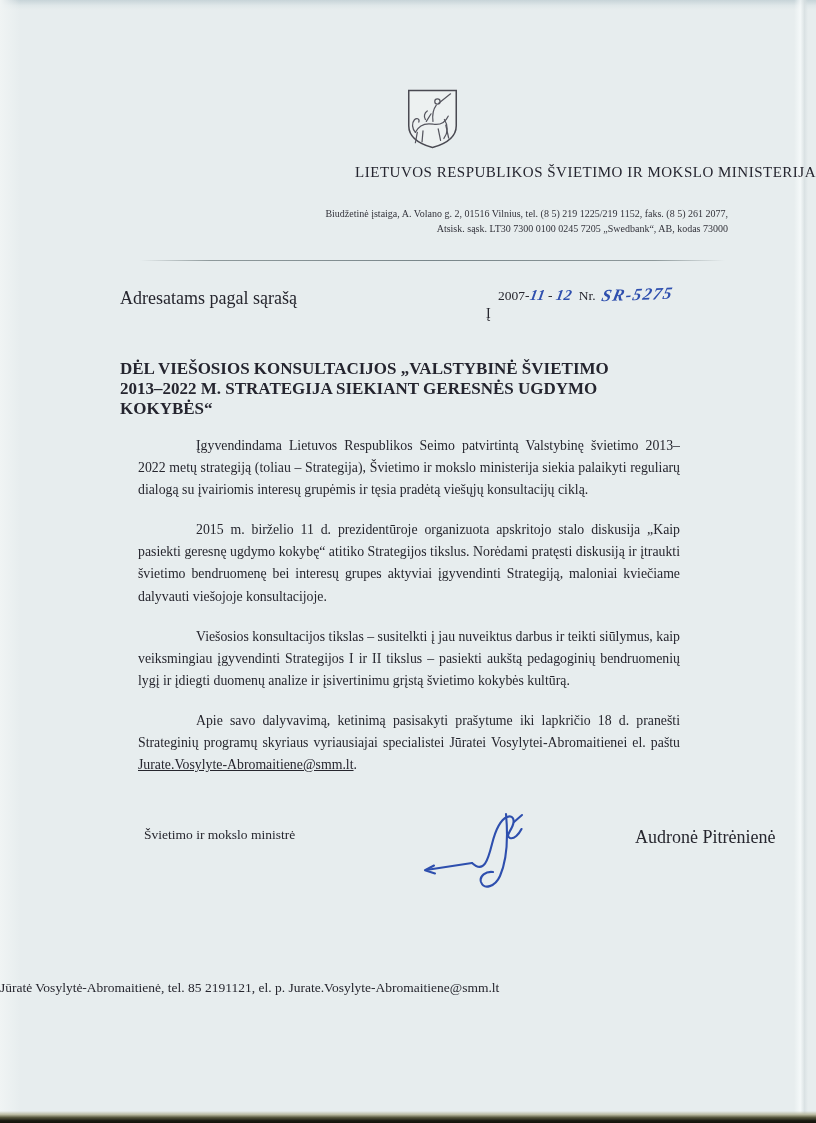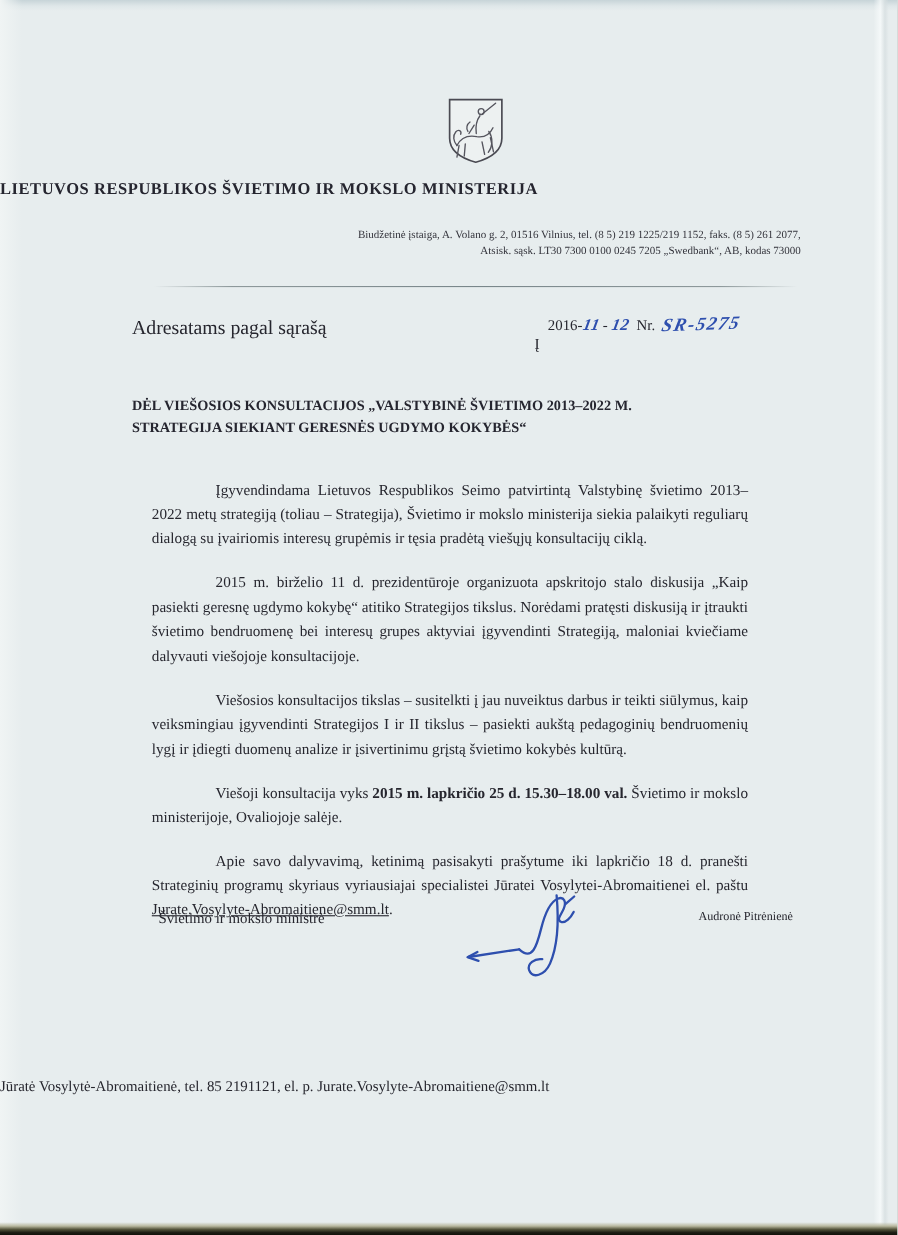--- a/index.html
+++ b/index.html
@@ -18,48 +18,48 @@
   .scan-left{position:absolute;top:0;bottom:0;left:0;width:20px;
     background:linear-gradient(90deg,#f0f4f4 0%,rgba(240,244,244,0) 100%);}
   .scan-right{position:absolute;top:0;bottom:0;right:8px;width:14px;
     background:linear-gradient(90deg,rgba(255,255,255,0) 0%,rgba(250,253,253,.7) 45%,rgba(215,223,225,.8) 75%,rgba(231,237,238,0) 100%);}
   .scan-bottom{position:absolute;bottom:0;left:0;right:0;height:12px;
     background:linear-gradient(180deg,rgba(231,237,238,0) 0%,#b9b9a0 30%,#55553c 55%,#1c1c13 80%,#121209 100%);}
 
   .emblem{position:absolute;left:404px;top:87px;width:57px;height:64px;}
 
   .ministry{position:absolute;top:164px;left:0;width:100%;
-    text-align:left;font-weight:bold;font-size:15px;letter-spacing:.5px;color:#25252f;}
+    text-align:right;font-weight:normal;font-size:15px;letter-spacing:.5px;color:#25252f;}
 
   .addr{position:absolute;top:207px;left:88px;width:640px;
     text-align:right;font-size:10px;line-height:14.5px;color:#33333b;}
 
   .rule{position:absolute;top:260px;left:140px;width:585px;height:1px;
     background:linear-gradient(90deg,rgba(140,150,152,0) 0%,#8e999b 12%,#79868a 50%,#8e999b 88%,rgba(140,150,152,0) 100%);}
 
   .addressee{position:absolute;top:288px;left:120px;font-size:18px;}
 
   .dateline{position:absolute;top:285px;left:498px;font-size:13.5px;white-space:nowrap;}
   .hw{font-style:italic;font-weight:bold;color:#2e4fae;display:inline-block;transform:skewX(-10deg);}
   .hw-sm{font-size:15px;letter-spacing:.5px;}
   .hw-num{font-size:17px;letter-spacing:1.5px;transform:skewX(-14deg) rotate(-2deg);}
 
   .refmark{position:absolute;top:306px;left:486px;font-size:14px;}
 
   .subject{position:absolute;top:359px;left:120px;width:508px;
-    font-weight:bold;font-size:13px;line-height:20px;color:#25252f;}
+    font-weight:bold;font-size:17px;line-height:20px;color:#25252f;}
 
   .body-text{position:absolute;top:417px;left:120px;width:578px;
     font-size:13.8px;line-height:22.1px;text-align:justify;}
   .body-text p{margin:18px;text-indent:58px;}
   .body-text .b{font-weight:bold;}
   .body-text .u{text-decoration:underline;}
 
   .sig-title{position:absolute;top:827px;left:120px;font-size:13.5px;margin-left:24px;}
-  .sig-name{position:absolute;top:827px;left:635px;font-size:11px;}
+  .sig-name{position:absolute;top:827px;left:635px;font-size:18px;}
   .signature{position:absolute;top:808px;left:418px;width:130px;height:92px;}
 
   .footer{position:absolute;top:980px;left:0;width:100%;font-size:13.5px;}
 </style>
 </head>
 <body>
 
 <div class="page">
   <div class="scan-top"></div>
   <div class="scan-left"></div>
@@ -90,34 +90,33 @@
   <div class="addr">
     <div>Biudžetinė įstaiga, A. Volano g. 2, 01516 Vilnius, tel. (8 5) 219 1225/219 1152, faks. (8 5) 261 2077,</div>
     <div>Atsisk. sąsk. LT30 7300 0100 0245 7205 „Swedbank“, AB, kodas 73000</div>
   </div>
 
   <div class="rule"></div>
 
   <div class="addressee">Adresatams pagal sąrašą</div>
 
   <div class="dateline">
-    <span>2016-</span><span class="hw hw-sm">11</span>&nbsp;<span>-</span>&nbsp;<span class="hw hw-sm">12</span>&nbsp;
+    <span>2007-</span><span class="hw hw-sm">11</span>&nbsp;<span>-</span>&nbsp;<span class="hw hw-sm">12</span>&nbsp;
     <span>Nr.</span>&nbsp;
     <span class="hw hw-num">SR-5275</span>
   </div>
 
   <div class="refmark">Į</div>
 
   <div class="subject">DĖL VIEŠOSIOS KONSULTACIJOS „VALSTYBINĖ ŠVIETIMO 2013–2022 M. STRATEGIJA SIEKIANT GERESNĖS UGDYMO KOKYBĖS“</div>
 
   <div class="body-text">
       <p><span>Įgyvendindama Lietuvos Respublikos Seimo patvirtintą Valstybinę švietimo 2013–2022 metų strategiją (toliau – Strategija), Švietimo ir mokslo ministerija siekia palaikyti reguliarų dialogą su įvairiomis interesų grupėmis ir tęsia pradėtą viešųjų konsultacijų ciklą.</span></p>
       <p><span>2015 m. birželio 11 d. prezidentūroje organizuota apskritojo stalo diskusija „Kaip pasiekti geresnę ugdymo kokybę“ atitiko Strategijos tikslus. Norėdami pratęsti diskusiją ir įtraukti švietimo bendruomenę bei interesų grupes aktyviai įgyvendinti Strategiją, maloniai kviečiame dalyvauti viešojoje konsultacijoje.</span></p>
       <p><span>Viešosios konsultacijos tikslas – susitelkti į jau nuveiktus darbus ir teikti siūlymus, kaip veiksmingiau įgyvendinti Strategijos I ir II tikslus – pasiekti aukštą pedagoginių bendruomenių lygį ir įdiegti duomenų analize ir įsivertinimu grįstą švietimo kokybės kultūrą.</span></p>
-      <p><span>Viešoji konsultacija vyks </span><span class="b">2015 m. lapkričio 25 d. 15.30–18.00 val.</span><span> Švietimo ir mokslo ministerijoje, Ovaliojoje salėje.</span></p>
       <p><span>Apie savo dalyvavimą, ketinimą pasisakyti prašytume iki lapkričio 18 d. pranešti Strateginių programų skyriaus vyriausiajai specialistei Jūratei Vosylytei-Abromaitienei el. paštu </span><span class="u">Jurate.Vosylyte-Abromaitiene@smm.lt</span><span>.</span></p>
     </div>
 
   <div class="sig-title">Švietimo ir mokslo ministrė</div>
 
   <div class="signature">
     <svg viewBox="0 0 130 92" width="130" height="92">
       <g stroke="#2e4fae" fill="none" stroke-width="2.1" stroke-linecap="round" stroke-linejoin="round">
         <path d="M8 62 L54 55"></path>
         <path d="M16 57.5 L7 62.2 L17 65.5"></path>

